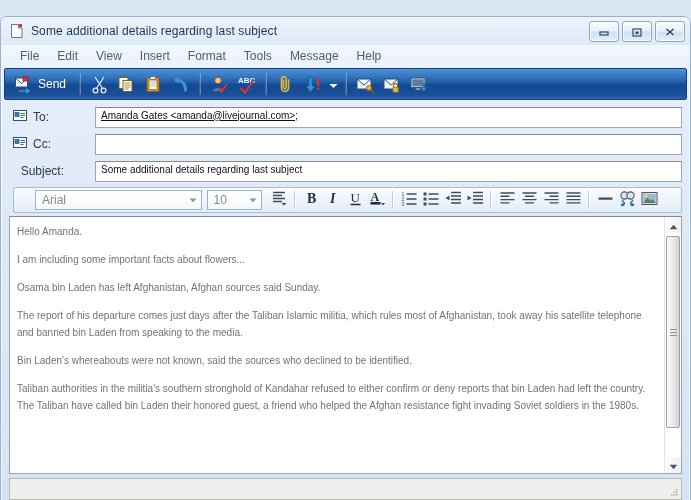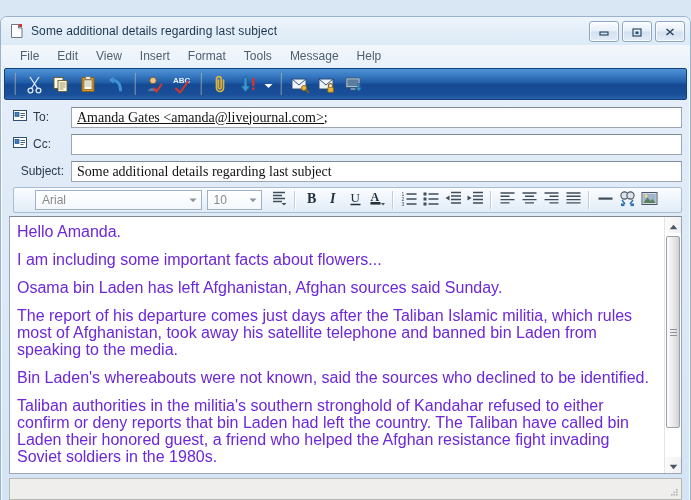--- a/index.html
+++ b/index.html
@@ -118,20 +118,21 @@
   
   .headers {
     margin: 6px 8px 0 8px;
     font-size: 12px;
   }
   .hdr-row {
     display: flex;
     align-items: center;
     height: 22px;
     margin-bottom: 5px;
+    gap: 24px;
   }
   .hdr-btn {
     display: flex;
     align-items: center;
     width: 62px;
     flex: 0 0 auto;
     cursor: default;
     padding-left: 4px;
     box-sizing: border-box;
   }
@@ -146,22 +147,22 @@
     color: #2b3a4a;
   }
   .hdr-input {
     flex: 1 1 auto;
     height: 21px;
     box-sizing: border-box;
     border: 1px solid #9ba7b4;
     border-top-color: #7d8a98;
     background: #ffffff;
     padding: 2px 4px 0 5px;
-    font-family: Liberation Serif, serif;
-    font-size: 14px;
+    font-family: Liberation Sans, sans-serif;
+    font-size: 10px;
     color: #111;
     outline: none;
     overflow: hidden;
     white-space: nowrap;
   }
   .recip {
     text-decoration: underline;
     color: #111;
   }
 
@@ -219,22 +220,22 @@
     box-sizing: border-box;
     border: 1px solid #9ba7b4;
     border-top-color: #7d8a98;
     background: #ffffff;
     display: flex;
     overflow: hidden;
   }
   .body-text {
     flex: 1 1 auto;
     padding: 6px 8px 0 7px;
-    font-size: 16px;
-    color: #6d28d9;
+    font-size: 10px;
+    color: #737373;
     line-height: 1.0;
     overflow: hidden;
   }
   .body-text p {
     margin: 0 0 11px 0;
     white-space: pre-wrap;
     line-height: 17px;
   }
 
   
@@ -327,20 +328,31 @@
     <div class="menu-item">View</div>
     <div class="menu-item">Insert</div>
     <div class="menu-item">Format</div>
     <div class="menu-item">Tools</div>
     <div class="menu-item">Message</div>
     <div class="menu-item">Help</div>
   </div>
 
   <div class="toolbar">
 
+    <div class="tb-btn send-btn">
+      <span>
+        <svg class="tb-icon" viewBox="0 0 19 19">
+          <rect x="1.5" y="3" width="12" height="9" fill="#f2f6fa" stroke="#2b4f78" stroke-width="1"></rect>
+          <path d="M1.5 3 L7.5 8.5 L13.5 3" fill="none" stroke="#2b4f78" stroke-width="1"></path>
+          <rect x="9" y="2" width="5" height="4" fill="#d9342b" stroke="#8a1e18" stroke-width="0.7"></rect>
+          <path d="M5 15 h7 v-2.5 l4.5 3.5 l-4.5 3.5 v-2.5 h-7 z" fill="#39a0e0" stroke="#17628f" stroke-width="0.8"></path>
+        </svg>
+      </span>
+      <span class="send-label">Send</span>
+    </div>
 
     <div class="tb-sep"></div>
 
     <div class="tb-btn">
       <span>
         <svg class="tb-icon" viewBox="0 0 19 19">
           <path d="M5 2 L13 14 M14 2 L6 14" stroke="#dfe9f5" stroke-width="1.3" fill="none"></path>
           <circle cx="5.5" cy="15.5" r="2.4" fill="none" stroke="#dfe9f5" stroke-width="1.3"></circle>
           <circle cx="13.5" cy="15.5" r="2.4" fill="none" stroke="#dfe9f5" stroke-width="1.3"></circle>
         </svg>

